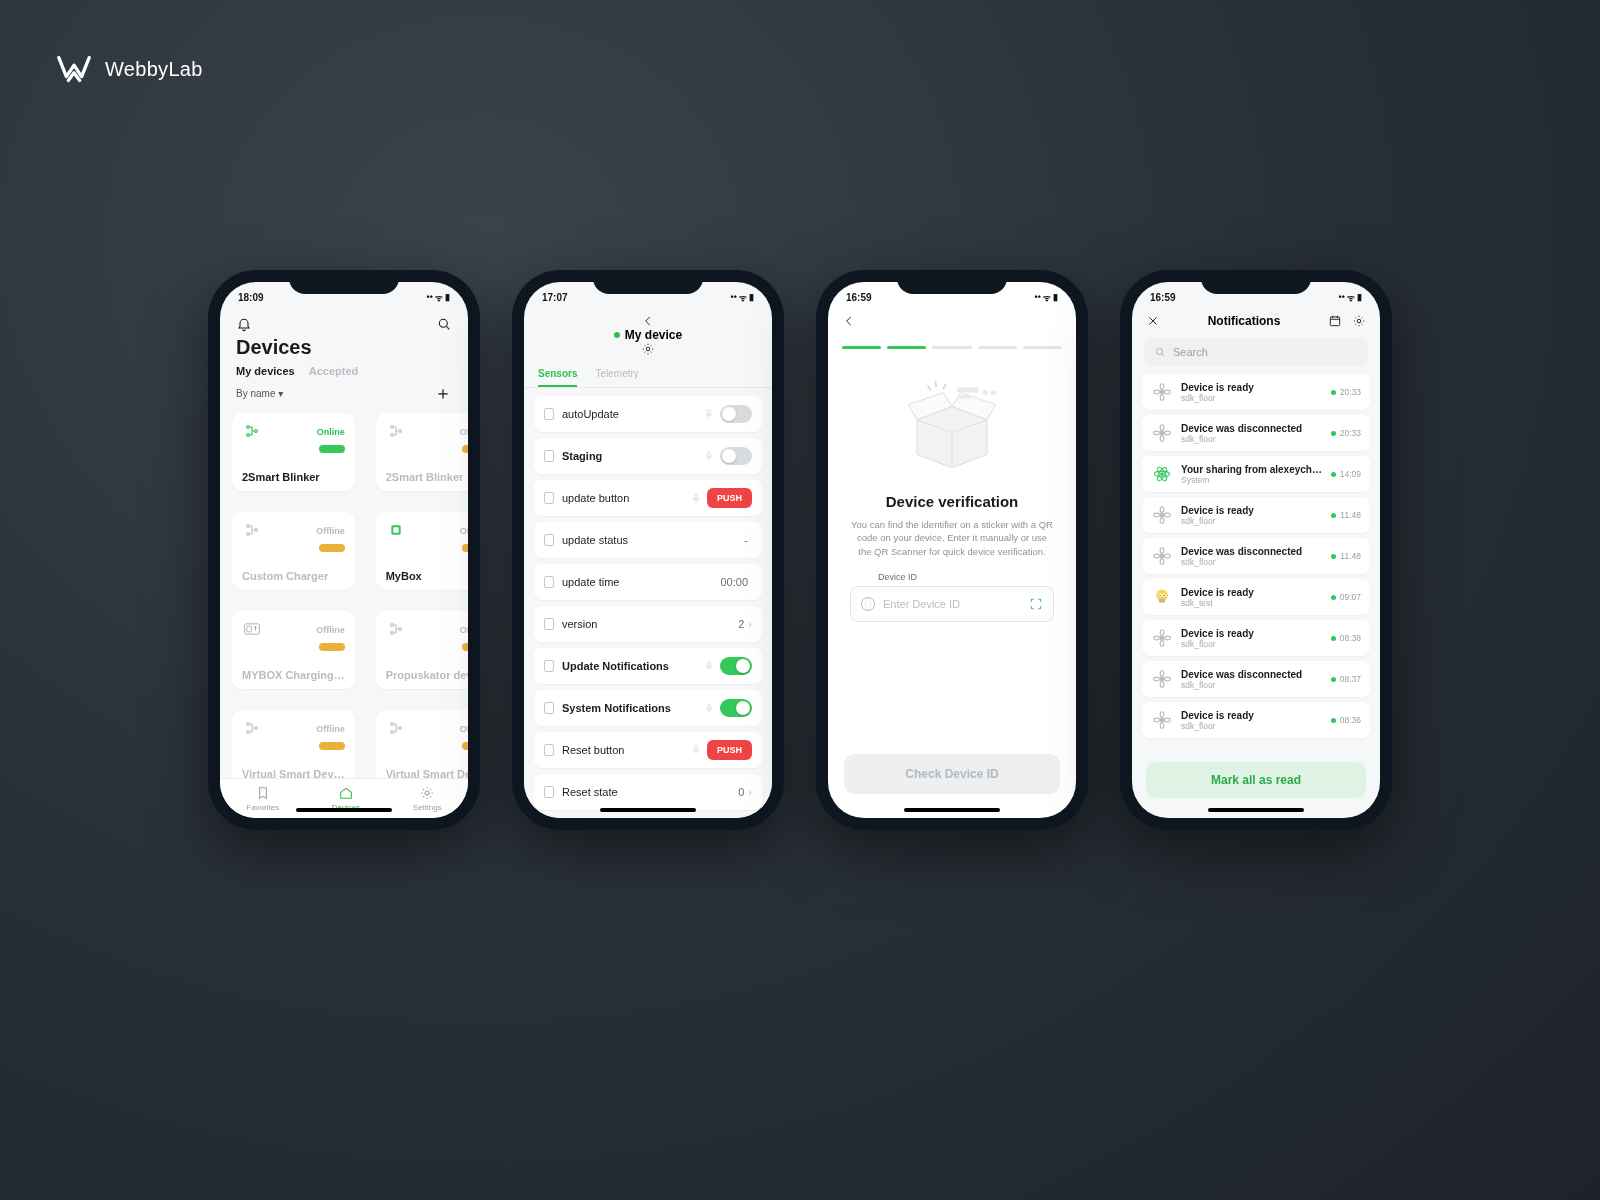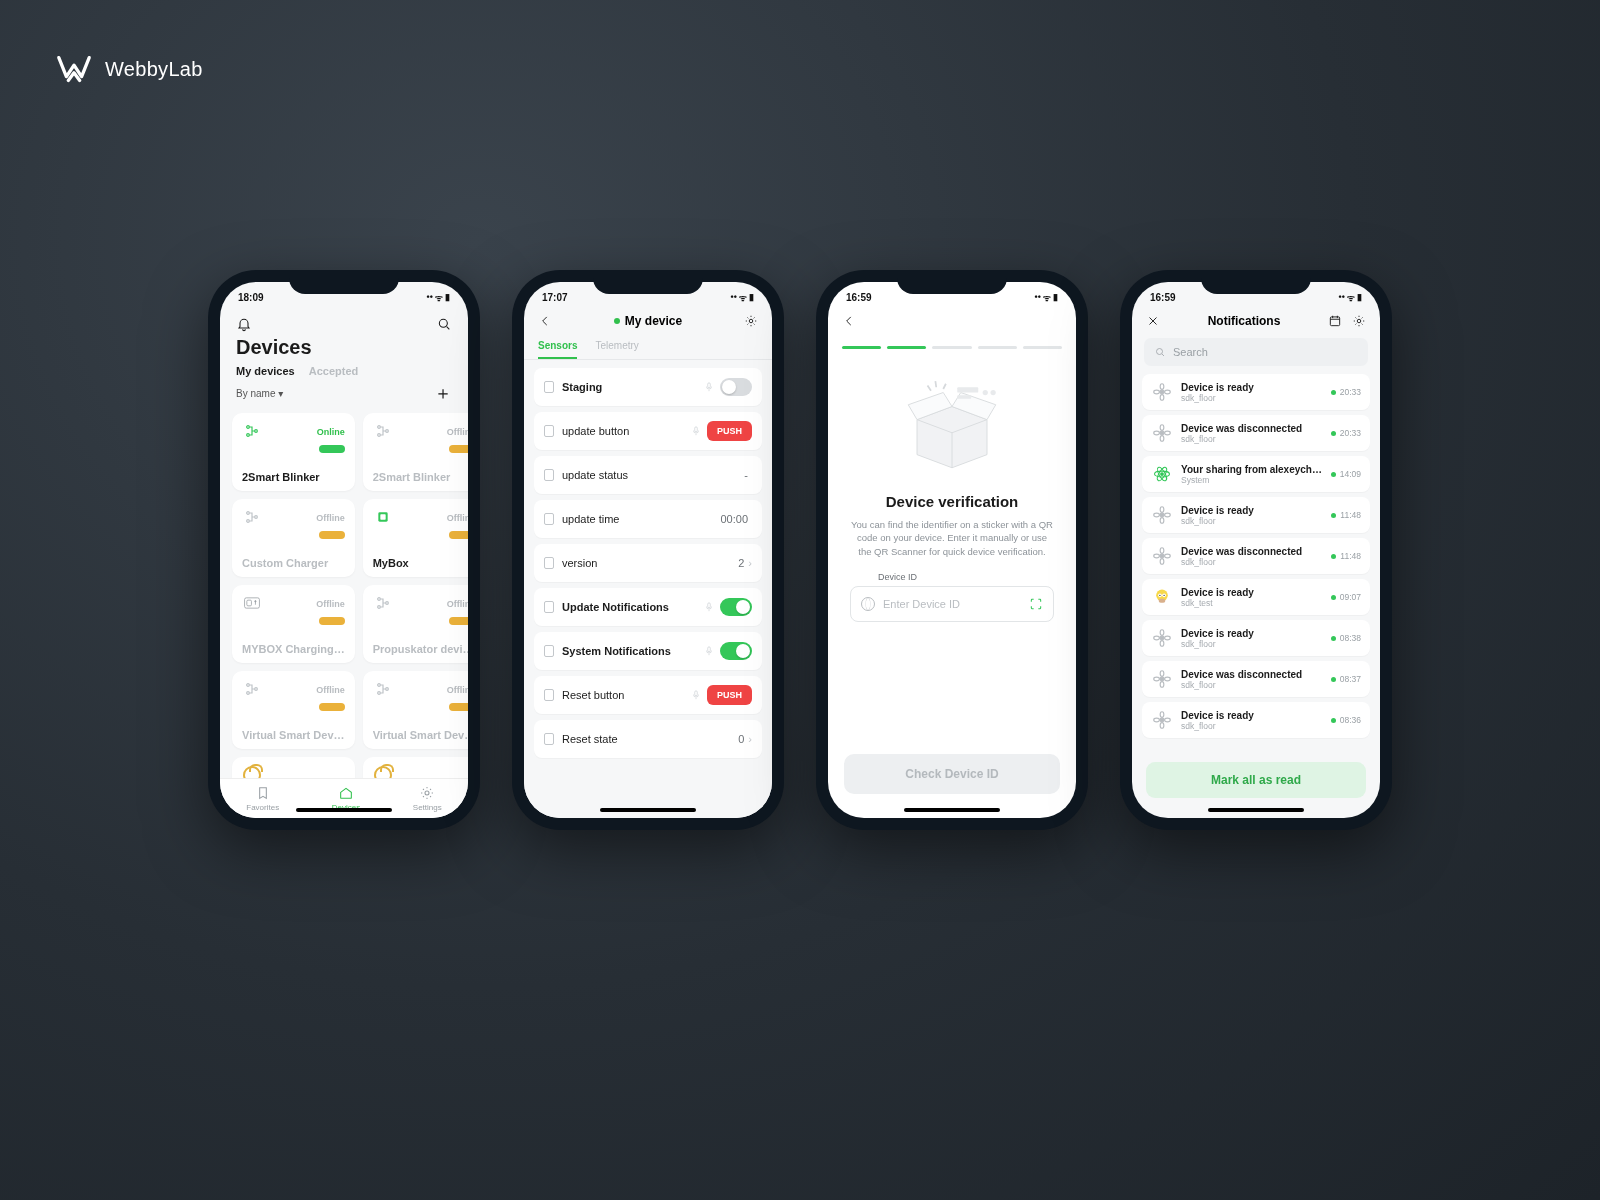--- a/index.html
+++ b/index.html
@@ -43,42 +43,42 @@
 
   
   .p1-top { display: flex; justify-content: space-between; align-items: center; padding: 4px 16px 0; }
   .p1-top svg { width: 16px; height: 16px; }
   .p1-title { font-size: 20px; font-weight: 800; color: #1b1b1b; padding: 4px 16px 0; }
   .p1-tabs { display: flex; gap: 14px; padding: 6px 16px 0; font-size: 11px; font-weight: 700; }
   .p1-tabs .active { color: #1b1b1b; }
   .p1-tabs .inactive { color: #b9bdc1; }
   .p1-sortrow { display: flex; justify-content: space-between; align-items: center; padding: 4px 16px 8px; font-size: 10px; color: #555; }
   .p1-sortrow .plus { font-size: 18px; font-weight: 400; color: #111; }
-  .p1-grid { flex: 1; overflow: hidden; padding: 0 12px; display: grid; grid-template-columns: 1fr 1fr; gap: 8px; align-content: start; }
+  .p1-grid { flex: 1; overflow: hidden; padding: 0 12px; display: grid; grid-template-columns: 1fr 1fr; gap: 21px; align-content: start; }
   .card { background: #fff; border-radius: 10px; padding: 8px 10px; height: 78px; display: flex; flex-direction: column; justify-content: space-between; box-shadow: 0 1px 2px rgba(0,0,0,.04); }
   .card-top { display: flex; justify-content: space-between; align-items: flex-start; }
   .card-icon { width: 20px; height: 20px; display: flex; align-items: center; justify-content: center; }
   .dev-icon { width: 16px; height: 16px; }
   .status { font-size: 9px; font-weight: 600; display: inline-block; }
   .status.online { color: #31c04d; }
   .status.offline { color: #b8bcc0; }
   .pill { width: 26px; height: 8px; border-radius: 5px; display: inline-block; margin-top: 2px; }
   .pill.green { background: #34c759; }
   .pill.amber { background: #eab13a; }
   .card-name { font-size: 11px; font-weight: 700; color: #1c1c1c; white-space: nowrap; overflow: hidden; text-overflow: ellipsis; }
   .card-name.dim { color: #b9bdc1; font-weight: 600; }
   .gold-ring { width: 18px; height: 18px; border: 2px solid #e2b23e; border-radius: 50%; position: relative; }
   .gold-ring:after { content:''; position:absolute; top:-4px; left:4px; width:10px; height:6px; border:2px solid #e2b23e; border-bottom:none; border-radius: 6px 6px 0 0; }
   .p1-nav { height: 40px; background: #fff; display: flex; justify-content: space-around; align-items: center; border-top: 1px solid #eee; }
   .nav-item { display: flex; flex-direction: column; align-items: center; gap: 2px; font-size: 8px; color: #9aa0a5; }
   .nav-item.active { color: #31c04d; }
   .nav-item svg { width: 16px; height: 16px; }
 
   
-  .p2-head { display:flex; align-items:center; justify-content:space-between; padding: 2px 14px 6px; }
+  .p2-head { display:flex; align-items:center; justify-content:space-between; padding: 2px 14px 6px; flex-direction: column; }
   .p2-head .title { font-size: 12px; font-weight: 700; display:flex; align-items:center; gap:5px; }
   .p2-head .dot { width:6px;height:6px;border-radius:50%;background:#31c04d; }
   .p2-tabs { display: flex; gap: 18px; padding: 0 14px; border-bottom: 1px solid #e6e8ea; font-size: 10px; }
   .p2-tabs div { padding: 6px 0; color:#b9bdc1; }
   .p2-tabs .active { color:#31c04d; border-bottom: 2px solid #31c04d; font-weight:600; }
   .p2-list { flex:1; overflow:hidden; background:#f6f7f8; padding: 8px 10px; display:flex; flex-direction:column; gap:6px; }
   .srow { background:#fff; border-radius:8px; height: 38px; padding: 0 10px; display:flex; align-items:center; font-size:11px; box-shadow: 0 1px 1px rgba(0,0,0,.03); }
   .srow .bk { width:10px; height:12px; border:1.2px solid #c3c7cb; border-radius:2px; margin-right:8px; flex:none; }
   .srow .label { flex:1; color:#1c1c1c; }
   .srow .label.bold { font-weight:700; }
@@ -396,20 +396,30 @@
             <path d="M12 3v2M12 19v2M3 12h2M19 12h2M6 6l1.4 1.4M16.6 16.6L18 18M6 18l1.4-1.4M16.6 7.4L18 6"></path>
           </svg>
     </div>
     <div class="p2-tabs">
       <div class="active">Sensors</div>
       <div>Telemetry</div>
     </div>
     <div class="p2-list" id="p2-list">
     <div class="srow">
       <span class="bk"></span>
+      <span class="label ">autoUpdate</span>
+      <span class="mic">
+              <svg viewBox="0 0 24 24">
+                <path d="M12 2a3 3 0 013 3v6a3 3 0 01-6 0V5a3 3 0 013-3zm-6 9a6 6 0 0012 0M12 19v3" stroke="#c9cdd1" stroke-width="1.6" fill="none"></path>
+              </svg>
+            </span>
+            <span class="toggle "></span>
+    </div>
+    <div class="srow">
+      <span class="bk"></span>
       <span class="label bold">Staging</span>
       <span class="mic">
               <svg viewBox="0 0 24 24">
                 <path d="M12 2a3 3 0 013 3v6a3 3 0 01-6 0V5a3 3 0 013-3zm-6 9a6 6 0 0012 0M12 19v3" stroke="#c9cdd1" stroke-width="1.6" fill="none"></path>
               </svg>
             </span>
             <span class="toggle "></span>
     </div>
     <div class="srow">
       <span class="bk"></span>

